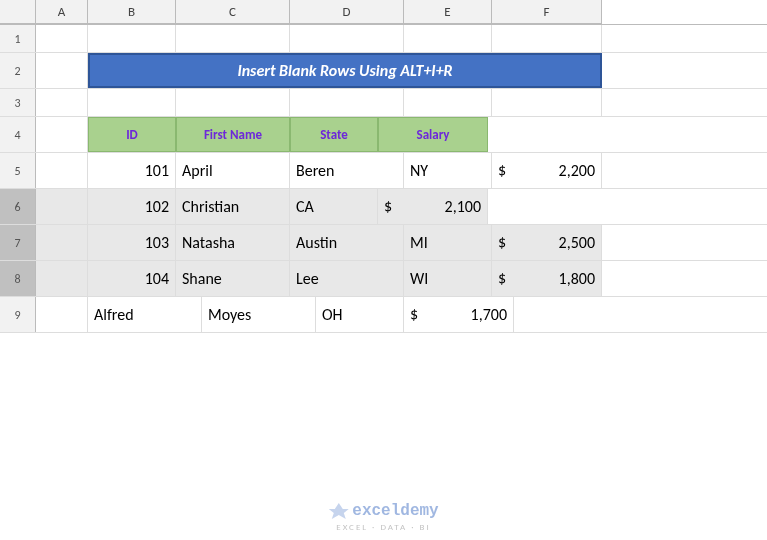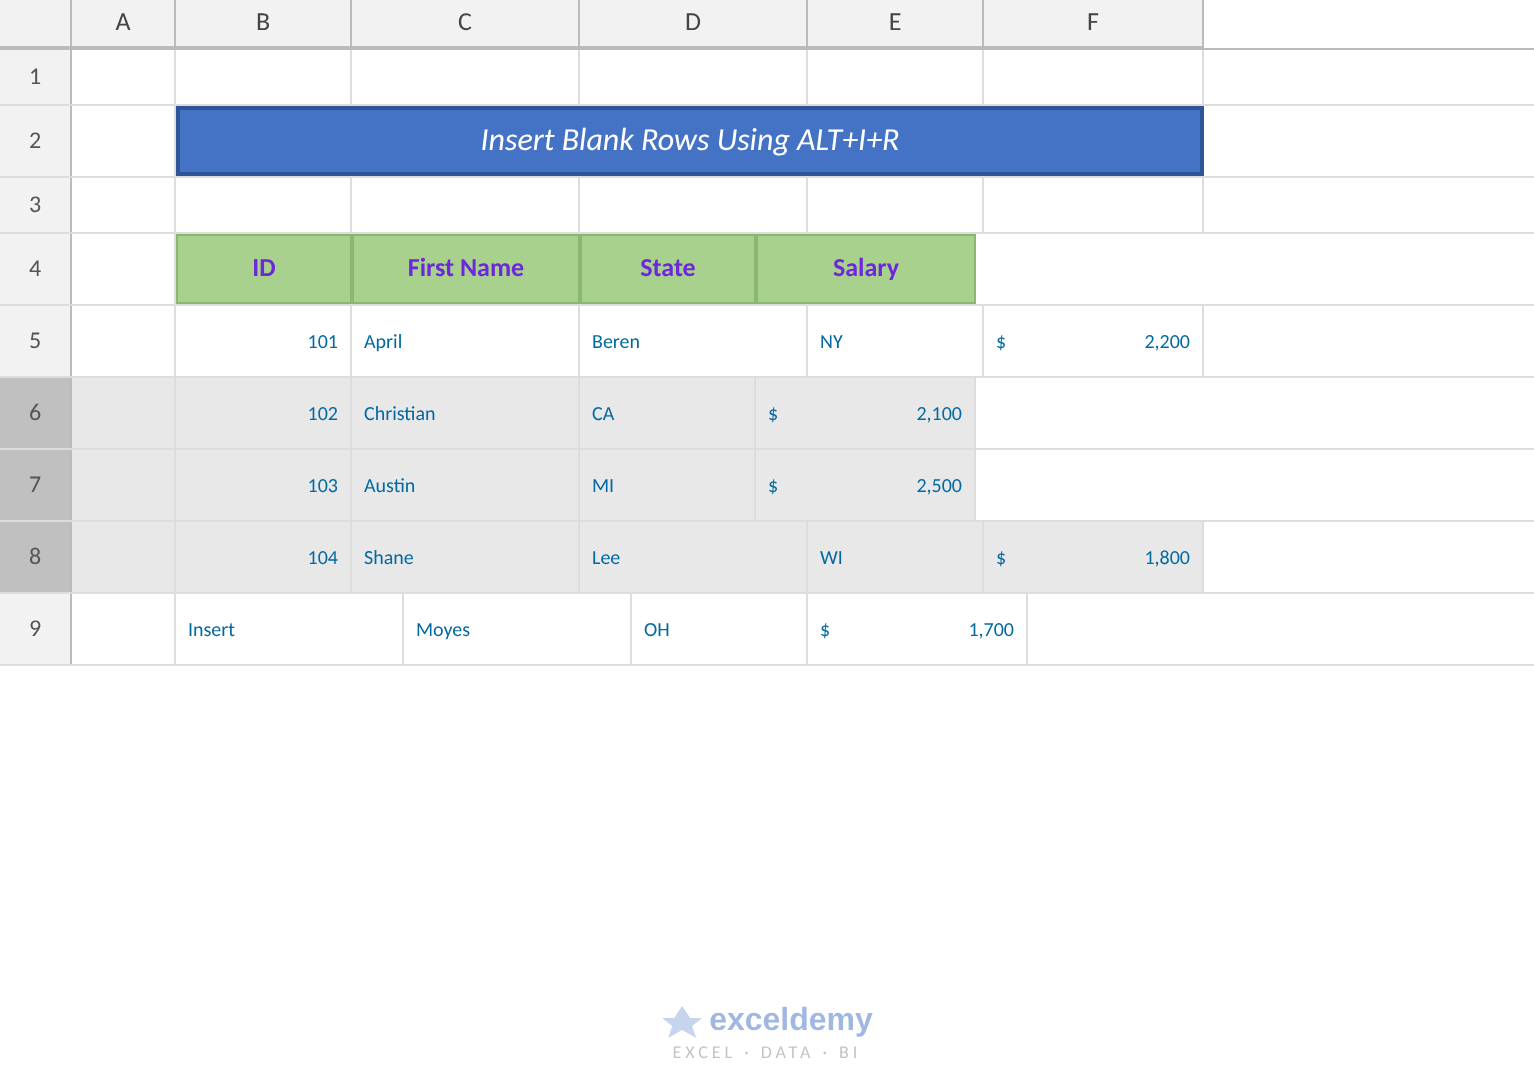--- a/index.html
+++ b/index.html
@@ -83,42 +83,42 @@
     .row-selected .cell {
       background: #e8e8e8;
     }
 
     .cell {
       border-right: 1px solid #ddd;
       display: flex;
       align-items: center;
       padding: 2px 6px;
       background: #ffffff;
-      font-size: 10px;
-      color: #0369a1;
+      font-size: 16px;
+      color: #000000;
     }
 
     
     .col-a { width: 52px; min-width: 52px; }
     .col-b { width: 88px; min-width: 88px; }
     .col-c { width: 114px; min-width: 114px; }
     .col-d { width: 114px; min-width: 114px; }
     .col-e { width: 88px; min-width: 88px; }
     .col-f { width: 110px; min-width: 110px; }
 
     
     .row-h-normal { height: 36px; }
     .row-h-short  { height: 28px; }
 
     
     .title-cell {
       background: #4472c4;
       color: #ffffff;
       font-style: italic;
-      font-weight: normal;
+      font-weight: bold;
       font-size: 16px;
       text-align: center;
       justify-content: center;
       border: 2px solid #2e5598;
     }
 
     
     .header-cell {
       background: #a9d18e;
       font-weight: bold;
@@ -253,20 +253,21 @@
             <span class="dollar">$</span>
             <span class="amount">2,100</span>
           </div>
       </div>
     </div>
 
     <div class="grid-row row-h-normal row-selected">
       <div class="row-num">7</div>
       <div class="cell col-a"></div>
       <div class="cell col-b cell-right">103</div>
+      <div class="cell col-c">Natasha</div>
       <div class="cell col-d">Austin</div>
       <div class="cell col-e">MI</div>
       <div class="cell col-f">
         <div class="salary-cell">
             <span class="dollar">$</span>
             <span class="amount">2,500</span>
           </div>
       </div>
     </div>
 
@@ -281,35 +282,35 @@
         <div class="salary-cell">
             <span class="dollar">$</span>
             <span class="amount">1,800</span>
           </div>
       </div>
     </div>
 
     <div class="grid-row row-h-normal">
       <div class="row-num">9</div>
       <div class="cell col-a"></div>
-      <div class="cell col-c">Insert</div>
+      <div class="cell col-c">Alfred</div>
       <div class="cell col-d">Moyes</div>
       <div class="cell col-e">OH</div>
       <div class="cell col-f">
         <div class="salary-cell">
             <span class="dollar">$</span>
             <span class="amount">1,700</span>
           </div>
       </div>
     </div>
 
   </div>
 </div>
 
 <div class="watermark">
   <div class="watermark-logo">
     <svg width="20" height="20" viewBox="0 0 20 20">
       <polygon points="10,2 14,8 20,8 15,12 17,18 10,14 3,18 5,12 0,8 6,8" fill="#4472c4" opacity="0.6"></polygon>
     </svg>
-    <span style="font-size:16px; color:#4472c4; font-weight:bold; font-family:Liberation Sans, sans-serif;">exceldemy</span>
+    <span style="font-size:16px; color:#4472c4; font-weight:bold; font-family:Liberation Mono, monospace;">exceldemy</span>
   </div>
   <div class="watermark-sub">EXCEL · DATA · BI</div>
 </div>
 
 </body></html>

